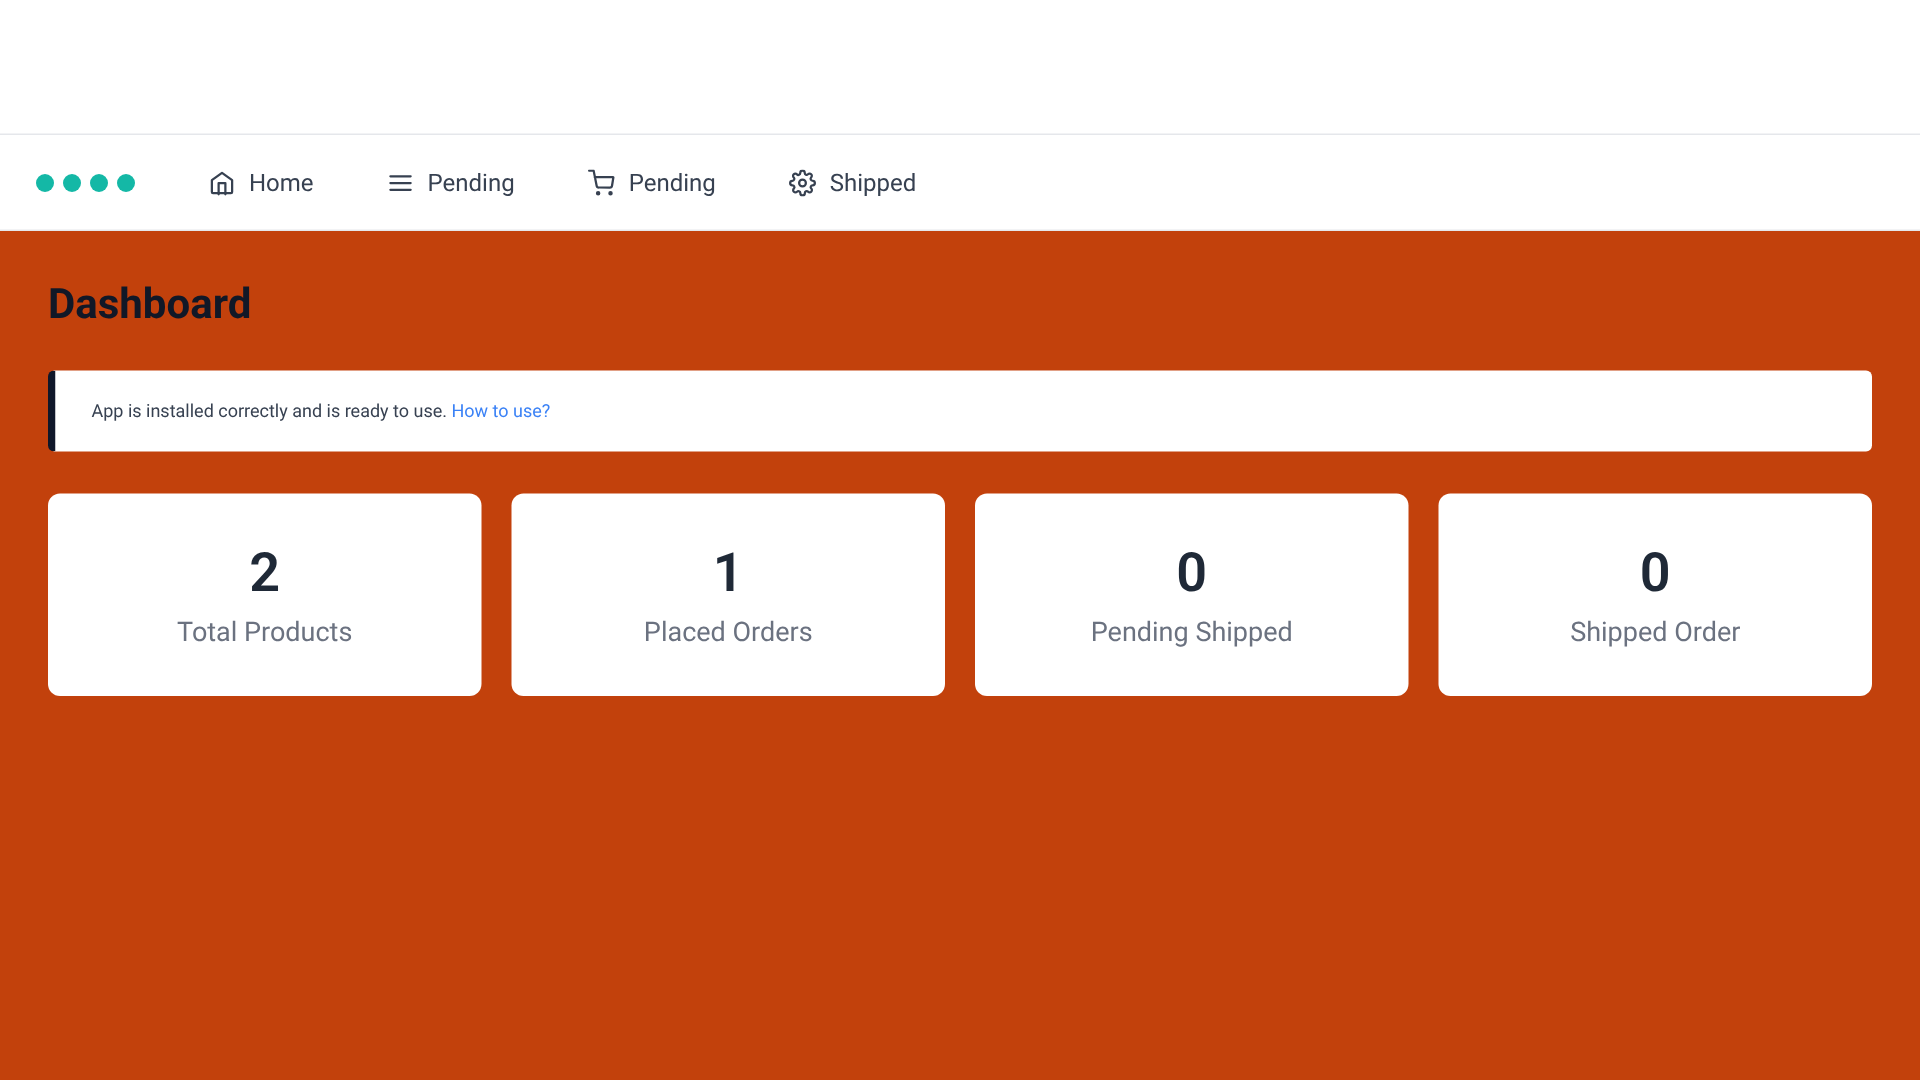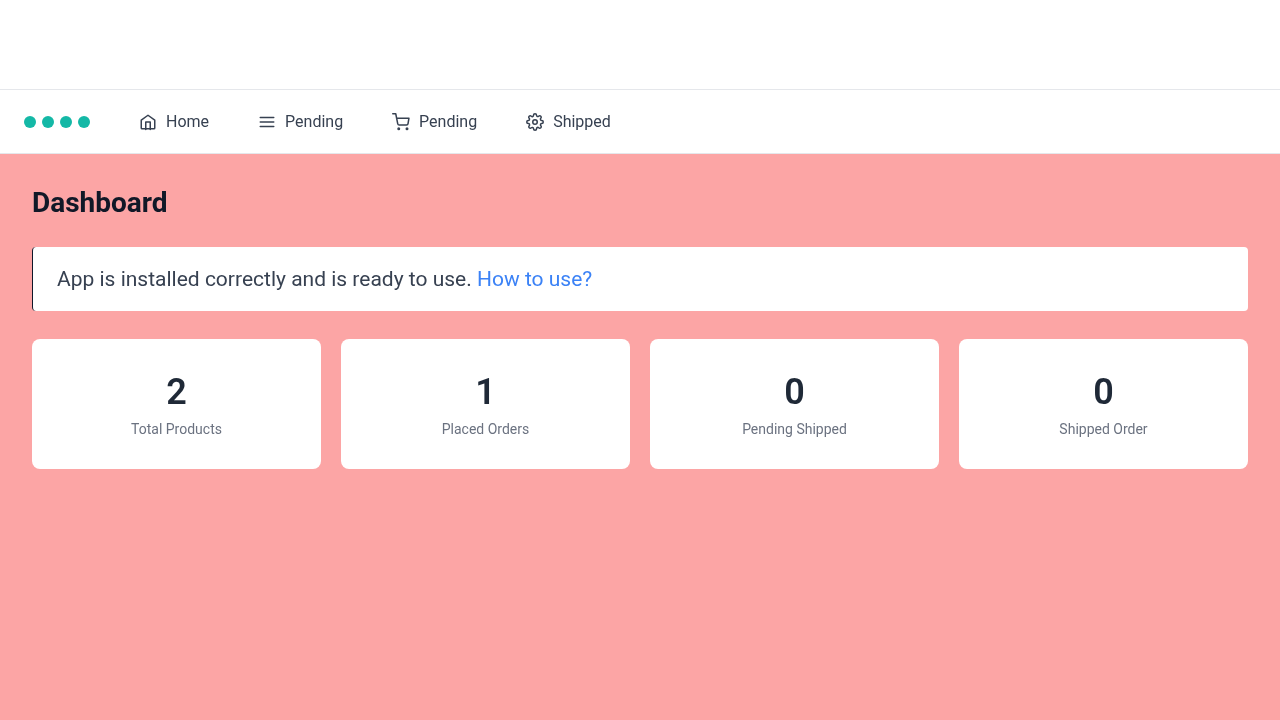--- a/index.html
+++ b/index.html
@@ -62,39 +62,39 @@
       width: 20px;
       height: 20px;
       display: flex;
       align-items: center;
       justify-content: center;
     }
 
     
     .main-content {
       padding: 32px 32px 0 32px;
-      background: #fca5a5;
+      background: #c2410c;
       min-height: calc(720px - 154px);
     }
 
     .page-title {
       font-size: 28px;
       font-weight: 700;
       color: #111827;
       margin-bottom: 28px;
     }
 
     
     .info-banner {
       background: #ffffff;
-      border-left: 1px solid #0f172a;
+      border-left: 5px solid #0f172a;
       border-radius: 4px;
       padding: 20px 24px;
       margin-bottom: 28px;
-      font-size: 21px;
+      font-size: 12px;
       color: #374151;
     }
 
     .info-banner a {
       color: #3b82f6;
       text-decoration: none;
     }
 
     
     .stats-grid {
@@ -116,21 +116,21 @@
     }
 
     .stat-number {
       font-size: 36px;
       font-weight: 600;
       color: #1f2937;
       margin-bottom: 8px;
     }
 
     .stat-label {
-      font-size: 14px;
+      font-size: 18px;
       color: #6b7280;
       text-align: right;
     }
   </style>
 </head>
 <body>
 
 <div class="top-bar"></div>
 
 <nav class="navbar">

